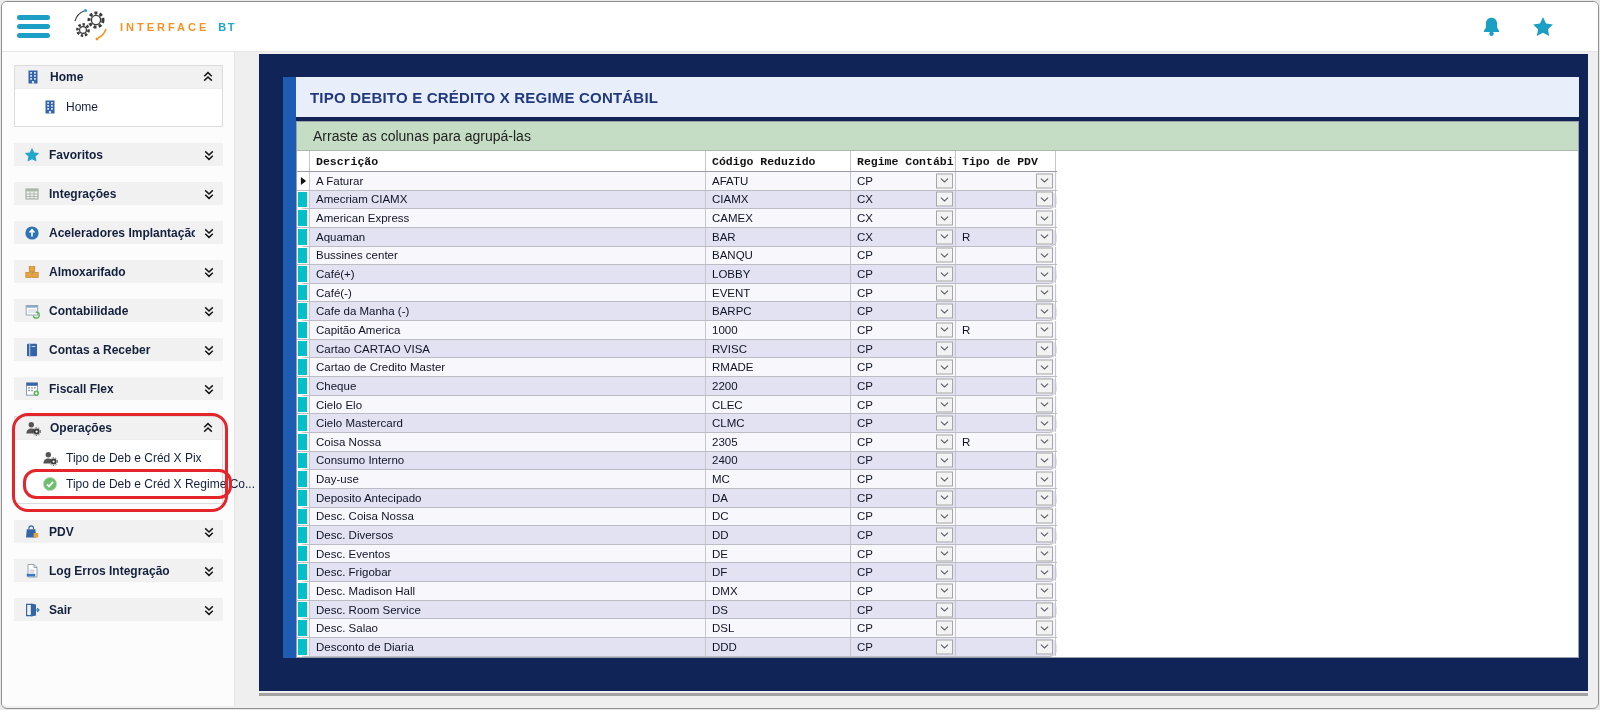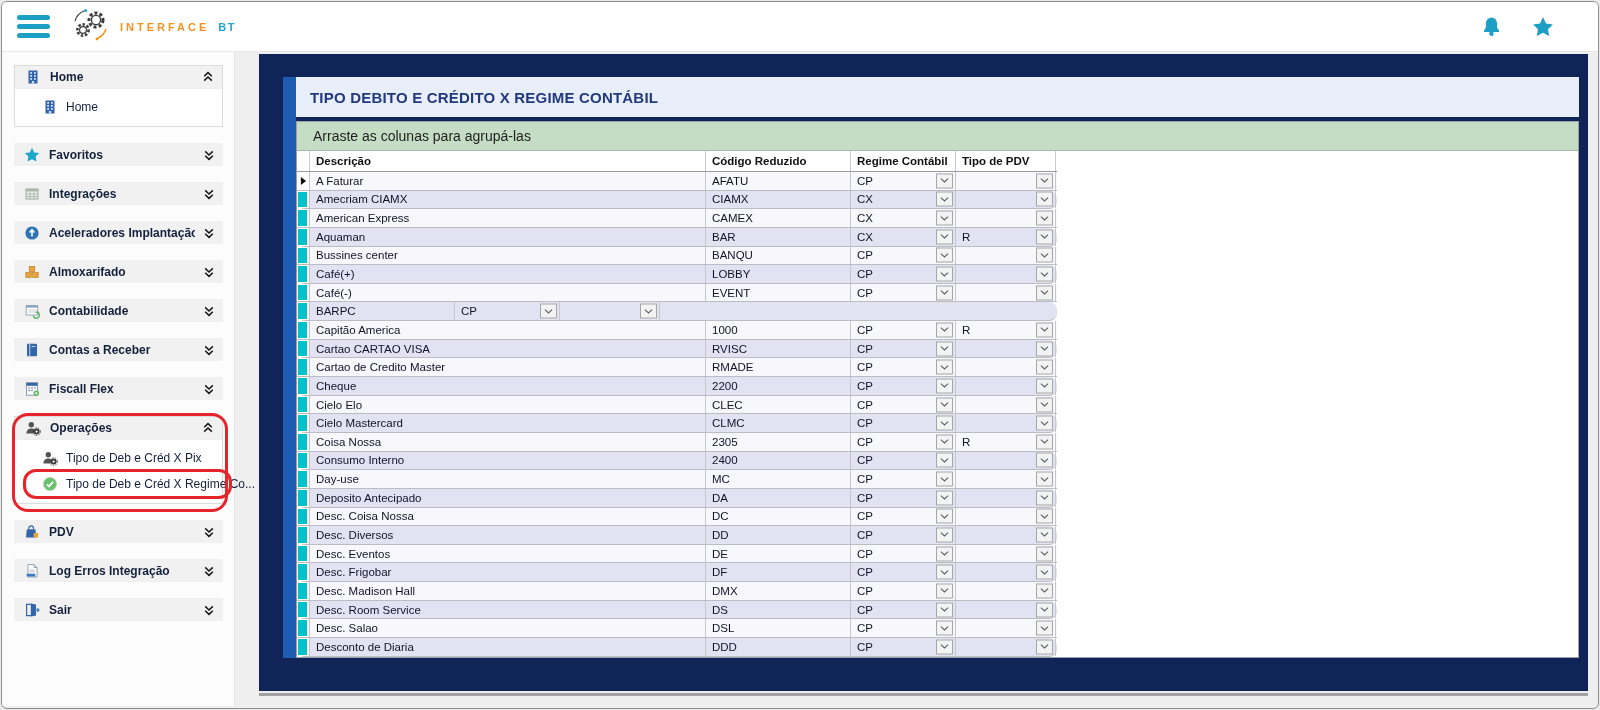--- a/index.html
+++ b/index.html
@@ -48,21 +48,21 @@
   .stripe { width:13px; background:#1e5cb4; flex:none; }
   .panel-main { flex:1; display:flex; flex-direction:column; min-width:0; }
   .title-bar { height:40px; background:#e9eefb; display:flex; align-items:center;
     padding-left:14px; margin-bottom:4px; }
   .title-bar h1 { font-size:15px; font-weight:bold; color:#21397d; letter-spacing:.2px; }
   .grid-wrap { flex:1; background:#fff; border:1px solid #9aa0a8; display:flex; flex-direction:column; overflow:hidden; }
   .group-bar { height:29px; background:#c5ddc5; border-bottom:1px solid #a9b9a9; font-size:14px;
     color:#222; display:flex; align-items:center; padding-left:16px; flex:none; }
   .grid-header { display:flex; height:21px; font-weight:bold; font-size:11.5px; color:#111;
     border-bottom:1px solid #9a9aa2; width:760px; flex:none; }
-  .grid-header .cell { display:flex; align-items:center; padding:0 6px; border-right:1px solid #c6c6cc; }
+  .grid-header .cell { display:flex; align-items:center; padding:0 6px; border-right:1px solid #c6c6cc;font-family:Liberation Mono, monospace; }
   .grid-rows { flex:1; }
   .grid-row { display:flex; height:18.65px; font-size:11.5px; color:#101427;
     border-bottom:1px solid #bcbcc4; background:#f7f7fc; width:760px; }
   .grid-row.alt { background:#e2e2f2;border-radius:8px; }
   .cell { overflow:hidden; white-space:nowrap; }
   .c-ind  { width:13px; position:relative; border-right:1px solid #c6c6cc; background:#fff; flex:none; }
   .c-desc { width:396px; flex:none; }
   .c-code { width:145px; flex:none; }
   .c-reg  { width:105px; flex:none; }
   .c-pdv  { width:100px; flex:none; }
@@ -563,20 +563,21 @@
                       <svg viewBox="0 0 10 6" width="9" height="6">
                         <path d="M1 1l4 3.6L9 1" stroke="#5a5f66" stroke-width="1.2" fill="none"></path>
                       </svg>
                     </span>
                   </div>
                 </div>
                 <div class="grid-row alt">
                   <div class="c-ind">
                     <span class="mark"></span>
                   </div>
+                  <div class="cell c-desc">Cafe da Manha (-)</div>
                   <div class="cell c-code">BARPC</div>
                   <div class="cell c-reg">
                     <span>CP</span>
                     <span class="dd">
                       <svg viewBox="0 0 10 6" width="9" height="6">
                         <path d="M1 1l4 3.6L9 1" stroke="#5a5f66" stroke-width="1.2" fill="none"></path>
                       </svg>
                     </span>
                   </div>
                   <div class="cell c-pdv">

